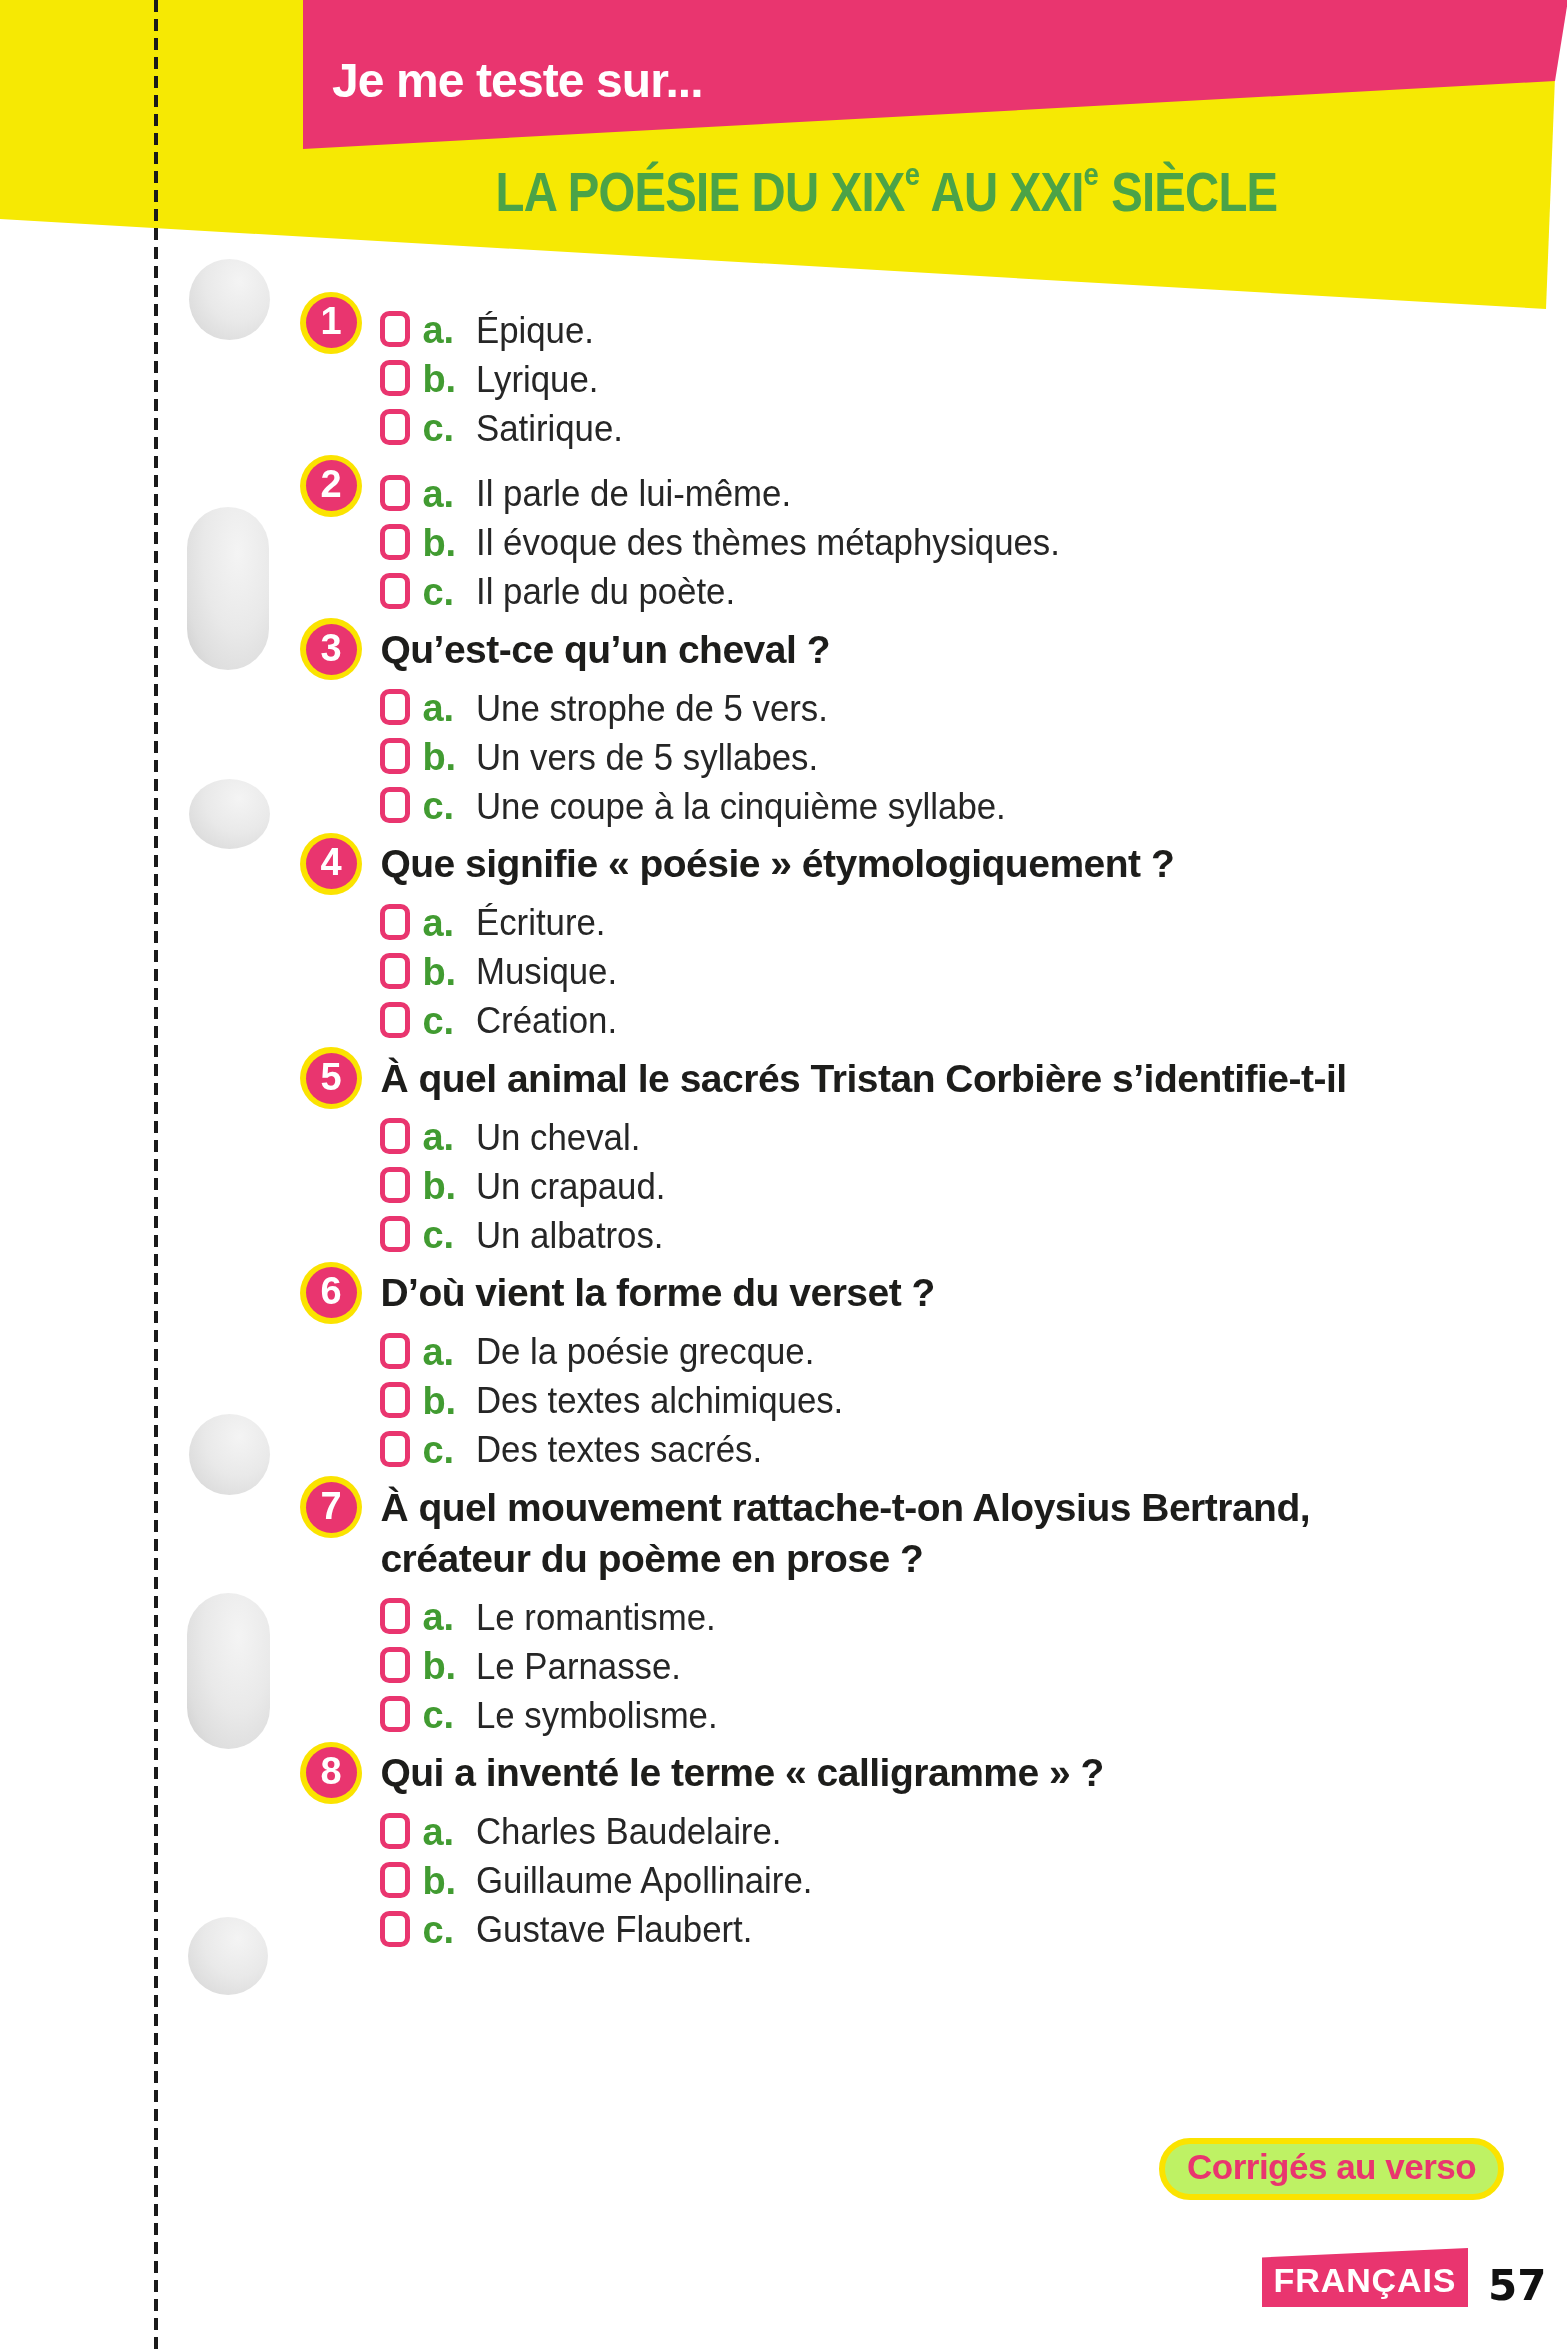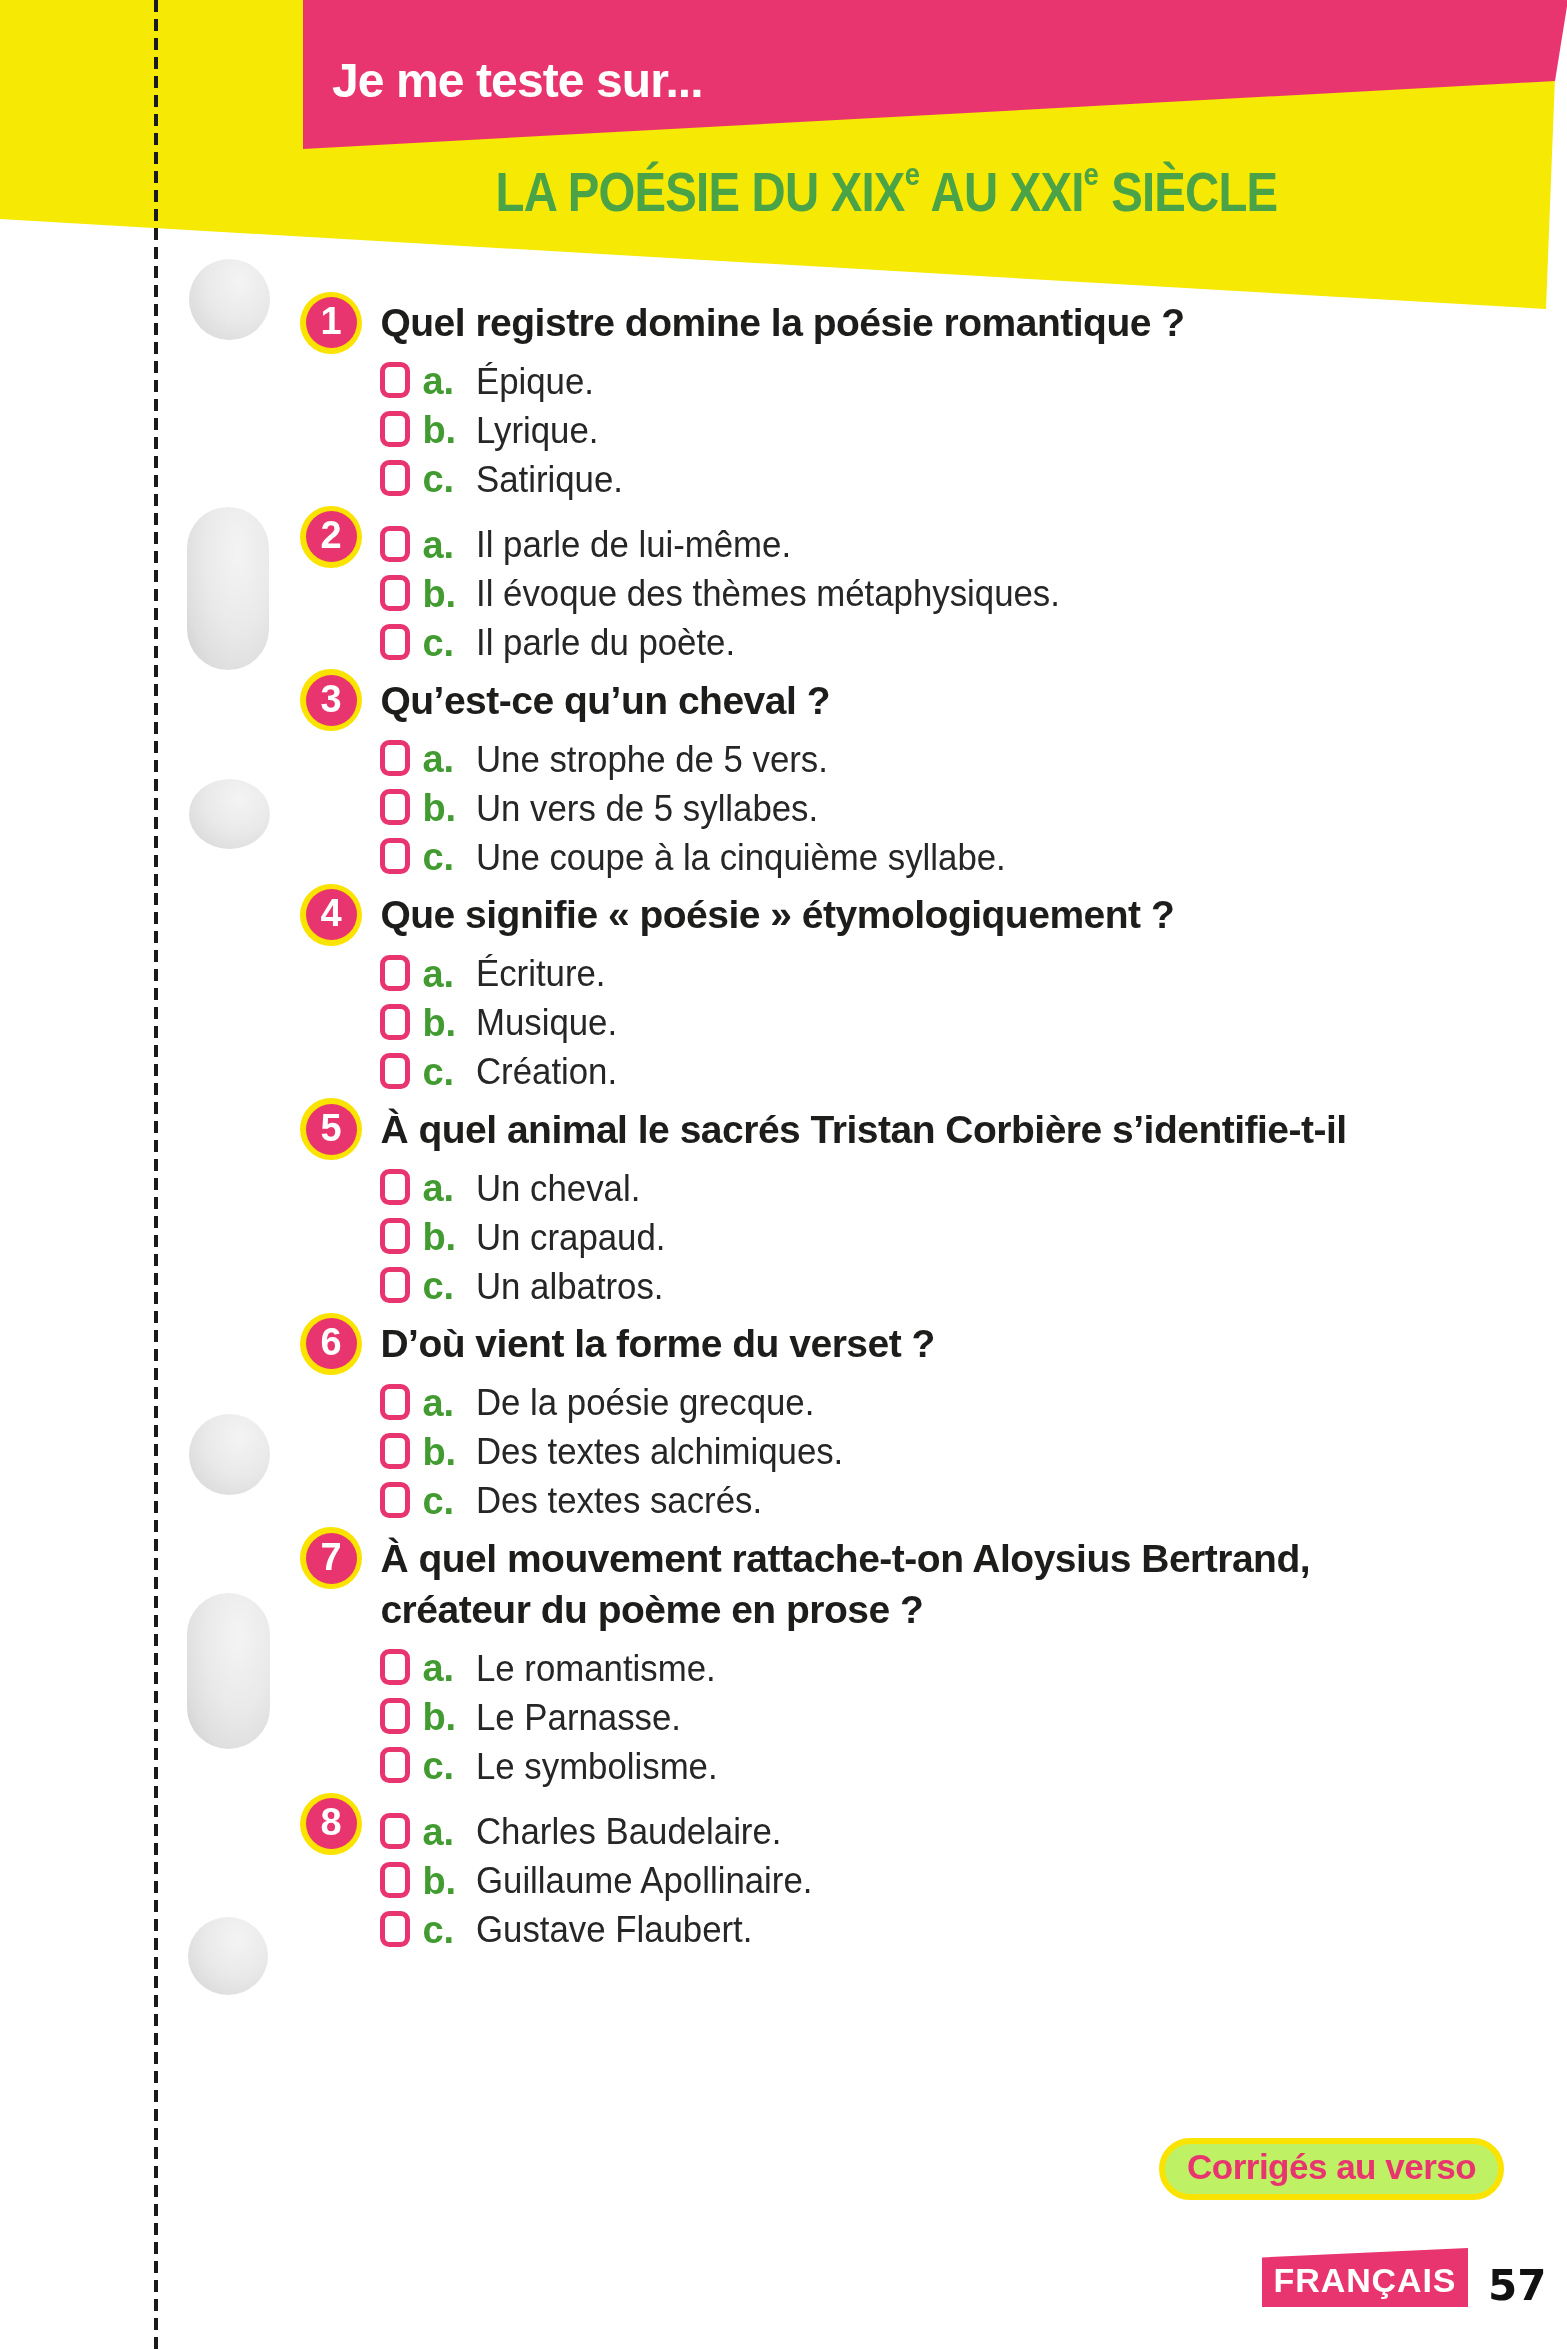--- a/index.html
+++ b/index.html
@@ -116,21 +116,20 @@
   <div class="capsule cap-pill" style="left:187px;top:1593px;width:83px;height:156px;"></div>
   <div class="capsule cap-round" style="left:188px;top:1917px;width:80px;height:78px;"></div>
 
   <div class="questions">
 
     <section class="question">
       <div class="badge">
           <div class="badge-inner">1</div>
         </div>
       <div class="q-body">
-        <div class="q-line">Quel registre domine la poésie romantique ?</div>
         <ul class="options">
           <li class="option">
               <span class="checkbox"></span>
               <span class="letter">a.</span>
               <span class="opt-text">Épique.</span>
             </li>
           <li class="option">
               <span class="checkbox"></span>
               <span class="letter">b.</span>
               <span class="opt-text">Lyrique.</span>
@@ -298,20 +297,21 @@
             </li>
         </ul>
       </div>
     </section>
 
     <section class="question">
       <div class="badge">
           <div class="badge-inner">8</div>
         </div>
       <div class="q-body">
+        <div class="q-line">Qui a inventé le terme « calligramme » ?</div>
         <ul class="options">
           <li class="option">
               <span class="checkbox"></span>
               <span class="letter">a.</span>
               <span class="opt-text">Charles Baudelaire.</span>
             </li>
           <li class="option">
               <span class="checkbox"></span>
               <span class="letter">b.</span>
               <span class="opt-text">Guillaume Apollinaire.</span>

